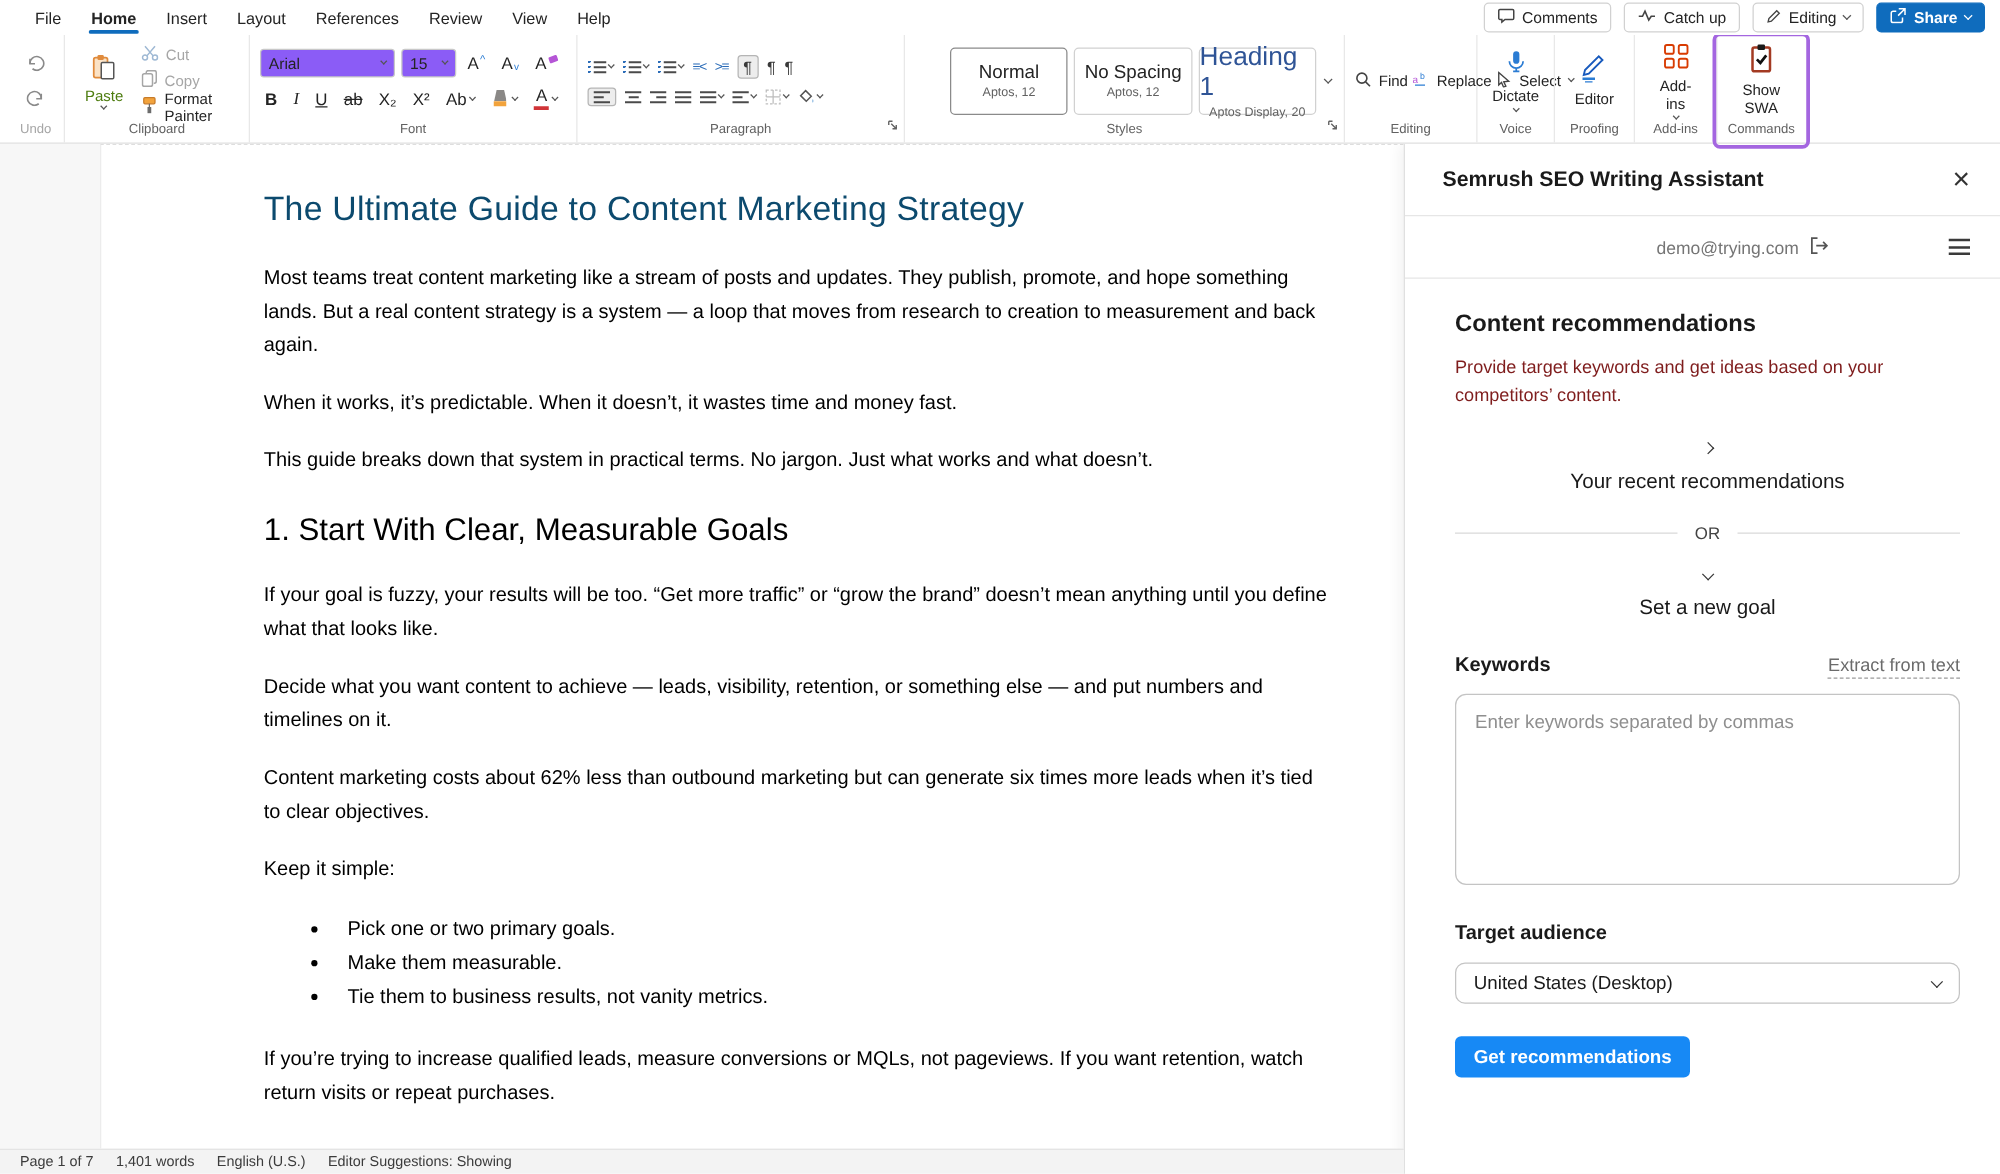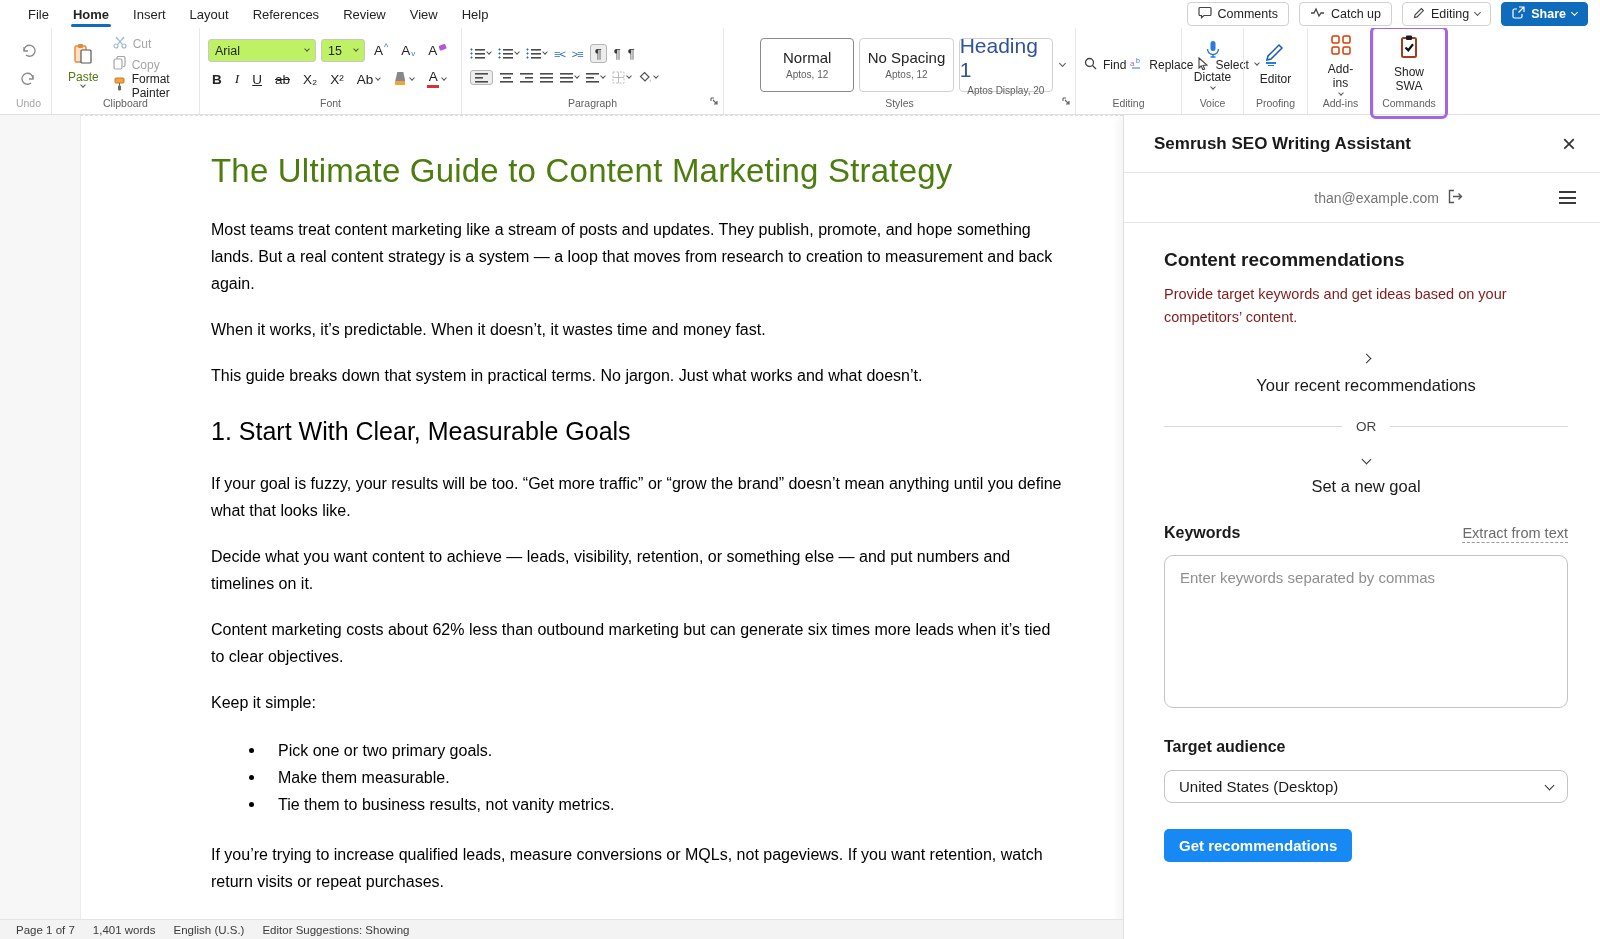--- a/index.html
+++ b/index.html
@@ -44,21 +44,21 @@
   .g-clip .rgroup-body { gap:6px; }
   .paste-btn { display:flex; flex-direction:column; align-items:center; gap:2px; padding:2px 8px; }
   .paste-btn .lbl { font-size:12px; }
   .clip-col { display:flex; flex-direction:column; justify-content:center; gap:4px; }
   .clip-row { display:flex; align-items:center; gap:6px; font-size:12px; height:17px; }
 
   
   .g-font .rgroup-body { flex-direction:column; align-items:stretch; justify-content:center; gap:6px; }
   .font-row { display:flex; align-items:center; gap:5px; }
   .combo { border:1px solid #c8c8c8; border-radius:3px; height:23px; display:flex;
-    align-items:center; font-size:12.5px; padding:0 6px; gap:6px; background:#bef264; }
+    align-items:center; font-size:12.5px; padding:0 6px; gap:6px; background:#8b5cf6; }
   .combo-family { width:108px; justify-content:space-between; }
   .combo-size { width:44px; justify-content:space-between; }
   .glyph-btn { font-size:13.5px; padding:0 4px; height:22px; display:flex; align-items:center; }
   .b { font-weight:700; } .i { font-style:italic; font-family:"Liberation Serif",serif; }
   .u { text-decoration:underline; } .strike { text-decoration:line-through; }
   .caret-up::after { content:"^"; color:#2b7cd3; font-size:9px; margin:-8px 0 0 1px; }
   .caret-dn::after { content:"v"; color:#2b7cd3; font-size:8px; margin:6px 0 0 1px; }
   .fontcolor { display:flex; flex-direction:column; align-items:center; line-height:1; }
   .fontcolor .bar { width:12px; height:3px; background:#d13438; margin-top:1px; }
   .hl-pen { width:14px; height:14px; position:relative; }
@@ -105,21 +105,21 @@
     font-size:12px; padding:0 6px; text-align:center; line-height:1.15; }
   .g-cmd { border-right:none; }
   .swa-outline { position:absolute; left:-4px; top:-2px; right:-4px; bottom:-5px;
     border:3px solid #a466e0; border-radius:6px; pointer-events:none; z-index:6; }
 
   
   .docarea { position:absolute; left:0; top:115px; width:1123px; height:804px; background:#f7f7f7; overflow:hidden; }
   .page { position:absolute; left:80px; top:0; width:1043px; height:804px; background:#fff;
     border-top:1px dashed #dedede; border-left:1px solid #ececec; overflow:hidden;
     padding:36px 57px 0 130px; }
-  .doc-title { font-size:33px; font-weight:400; color:#4d7c0f; letter-spacing:.2px; margin-bottom:26px; }
+  .doc-title { font-size:27px; font-weight:400; color:#0c4a6e; letter-spacing:.2px; margin-bottom:26px; }
   .doc-p { font-size:16px; line-height:27px; color:#000; margin-bottom:19px; }
   .doc-h2 { font-size:25px; font-weight:400; color:#000; margin:28px 0 24px; }
   .doc-ul { list-style:none; padding-left:67px; margin:21px 0 23px; }
   .doc-ul li { font-size:16px; line-height:27px; color:#000; position:relative; }
   .doc-ul li::before { content:""; position:absolute; left:-29px; top:11px; width:5px; height:5px;
     border-radius:50%; background:#000; }
 
   .statusbar { position:absolute; left:0; bottom:0; width:1123px; height:20px; background:#f3f3f3;
     border-top:1px solid #e4e4e4; display:flex; align-items:center; gap:18px; padding-left:16px;
     font-size:11.5px; color:#3b3b3b; z-index:3; }
@@ -525,21 +525,21 @@
   <span>Editor Suggestions: Showing</span>
 </div>
 
 <div class="panel">
   <div class="panel-header">
     <span class="panel-title">Semrush SEO Writing Assistant</span>
     <span class="close-x">×</span>
   </div>
   <div class="account-row">
     <span class="account-email">
-      <span>than@example.com</span>
+      <span>demo@trying.com</span>
       <span><svg width="16" height="15" viewBox="0 0 16 15">
             <path d="M7 1.5H2.5v12H7" fill="none" stroke="#555" stroke-width="1.4"></path>
             <path d="M6 7.5h8M11.5 4.5l3 3-3 3" fill="none" stroke="#555" stroke-width="1.4"></path>
           </svg></span>
     </span>
     <span class="hamburger"></span>
   </div>
 
   <div class="panel-body">
     <div class="panel-h1">Content recommendations</div>

